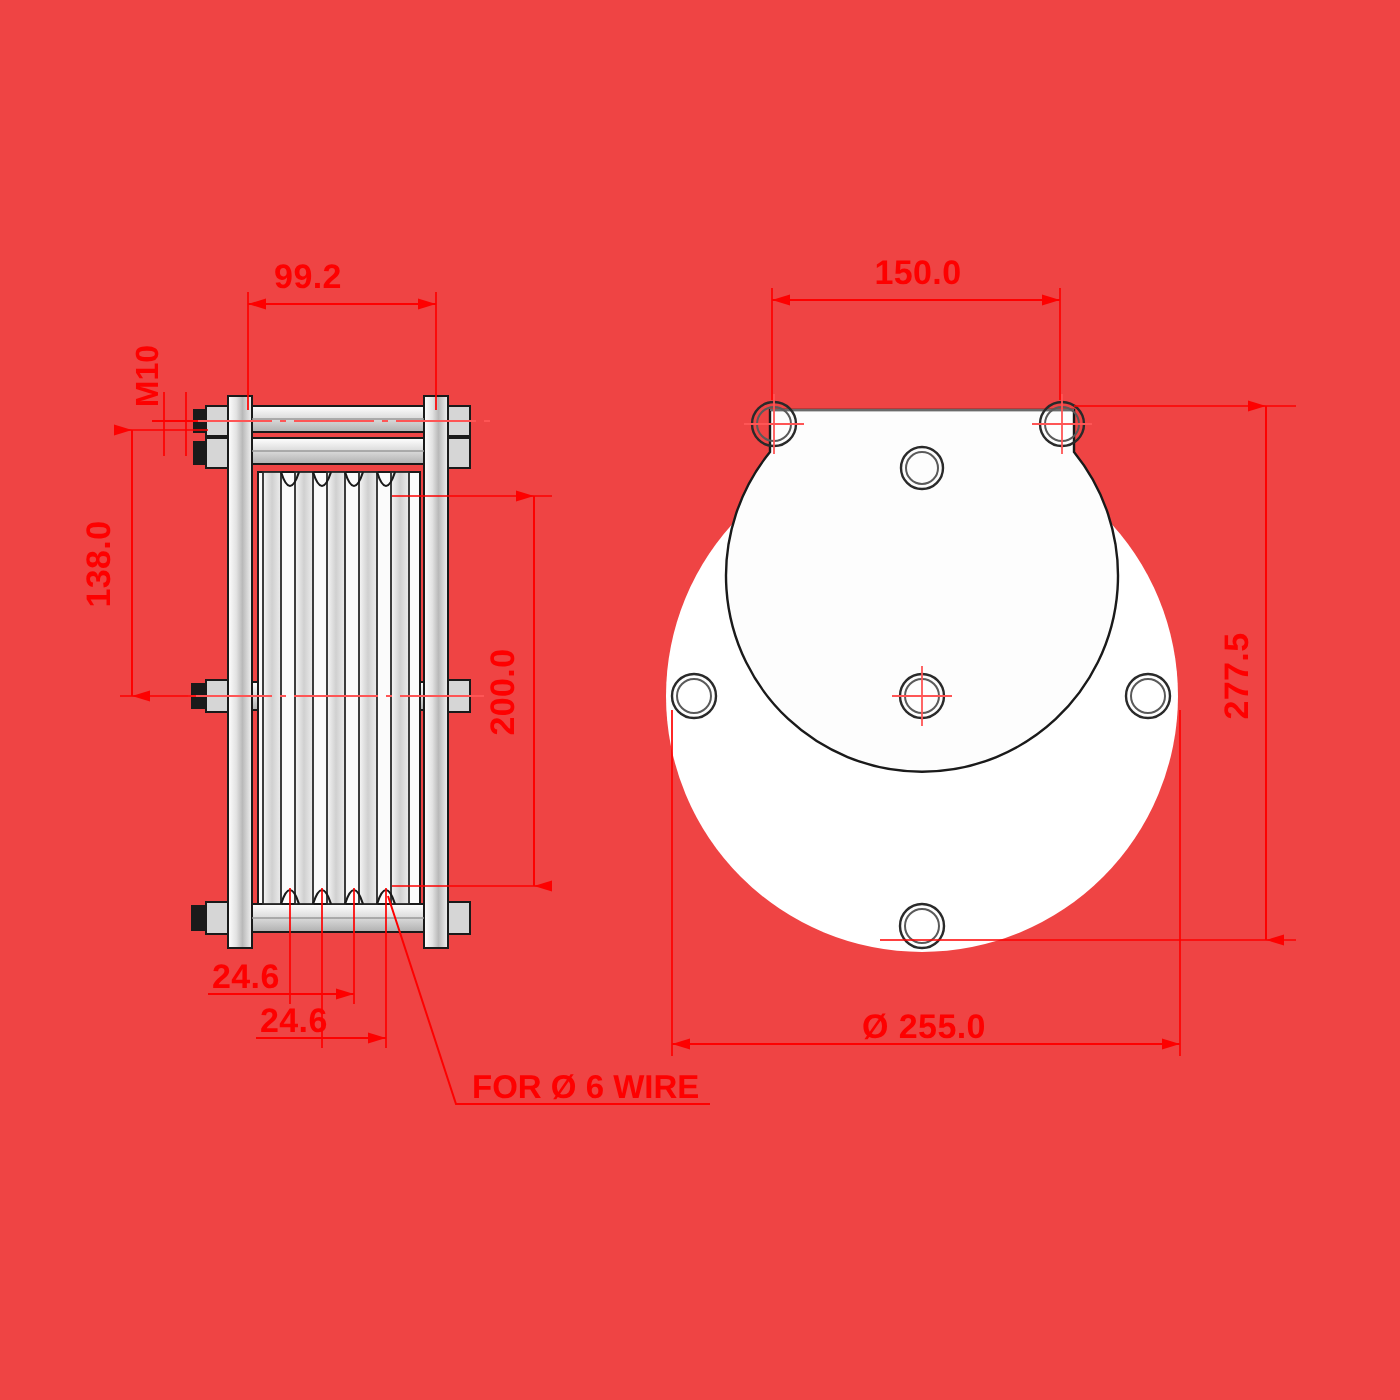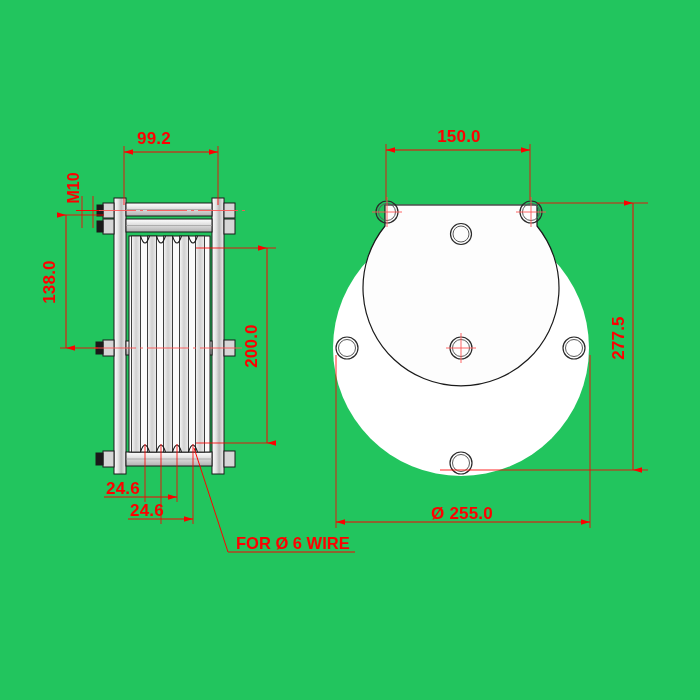--- a/index.html
+++ b/index.html
@@ -5,21 +5,21 @@
   html, body {
     margin: 0;
     padding: 0;
     background: #f4f4f4;
     font-family: "Liberation Sans", sans-serif;
   }
   #sheet {
     position: relative;
     width: 700px;
     height: 700px;
-    background: #22c55e;
+    background: #ef4444;
     overflow: hidden;
   }
   svg.drawing {
     position: absolute;
     left: 0;
     top: 0;
     width: 700px;
     height: 700px;
     display: block;
   }

